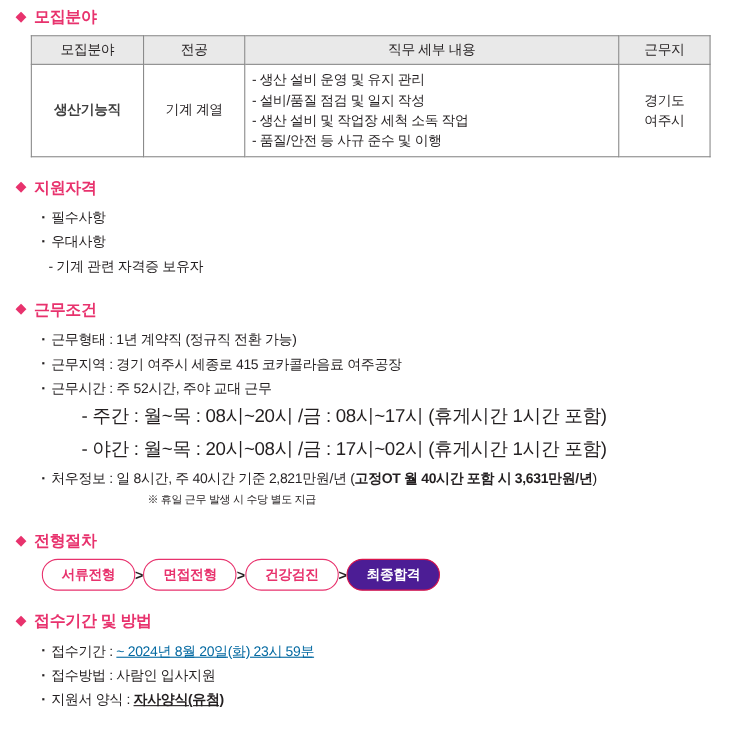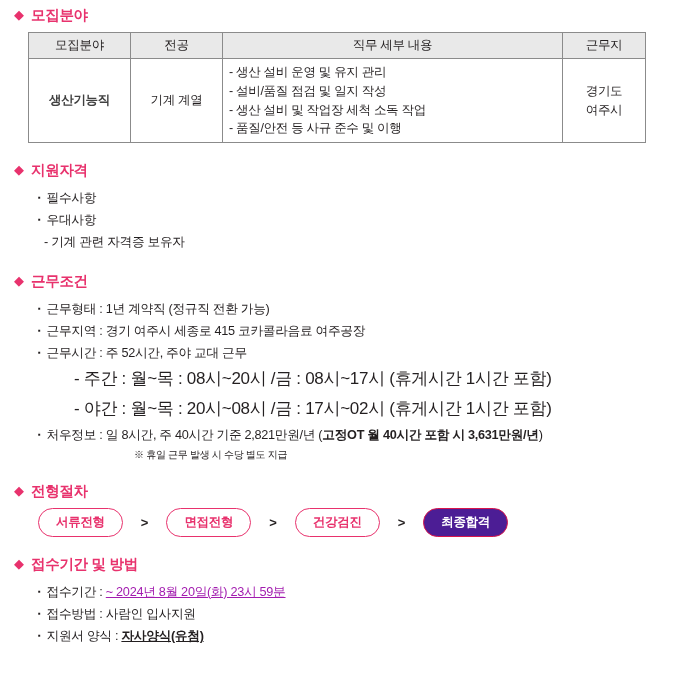--- a/index.html
+++ b/index.html
@@ -114,21 +114,21 @@
     line-height: 1.75;
     letter-spacing: -0.3px;
     margin-left: 96px;
   }
   b.hl { font-weight: bold; }
 
   
   .steps {
     display: flex;
     align-items: center;
-    gap: 18px;
+    gap: 0;
     margin: 4px 0 0 24px;
   }
   .pill {
     border: 1.6px solid #e8326d;
     color: #e8326d;
     border-radius: 999px;
     font-size: 12.5px;
     font-weight: bold;
     padding: 5px 17px;
     background: #ffffff;
@@ -142,21 +142,21 @@
   }
   .gt {
     color: #231f20;
     font-size: 13px;
     font-weight: bold;
   }
 
   
   .sec { margin-bottom: 14px; }
   .underline-pink {
-    color: #a21caf;
+    color: #0369a1;
     text-decoration: underline;
     font-weight: normal;
   }
   .ul-bold {
     text-decoration: underline;
     font-weight: bold;
   }
 </style>
 </head>
 <body>

